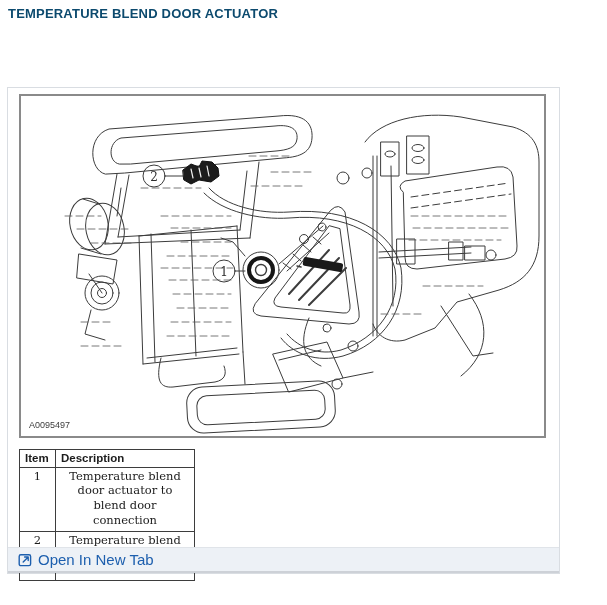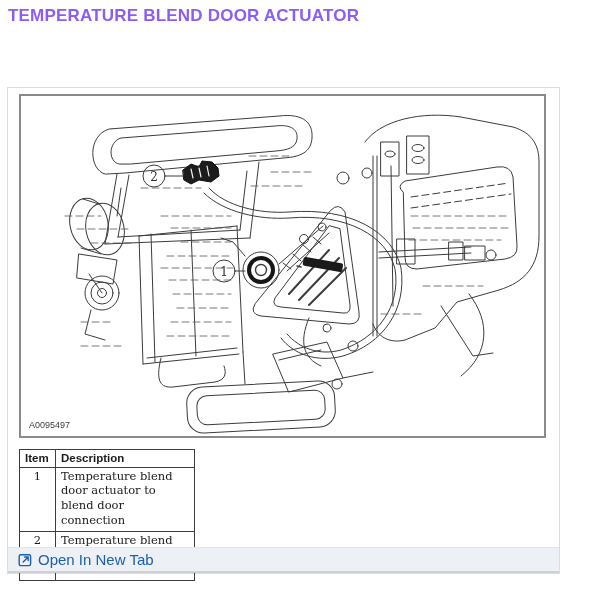--- a/index.html
+++ b/index.html
@@ -3,43 +3,43 @@
 <meta charset="utf-8">
 <style>
   html,body{margin:0;padding:0;background:#ffffff;}
   body{
     width:607px;height:605px;position:relative;overflow:hidden;
     font-family:"Liberation Sans",sans-serif;
     -webkit-font-smoothing:antialiased;
   }
   .page-title{
     position:absolute;left:8px;top:6px;
-    font-size:17px;font-weight:bold;letter-spacing:.2px;
-    color:#8b5cf6;
+    font-size:13px;font-weight:bold;letter-spacing:.2px;
+    color:#0c4a6e;
   }
   .figure-panel{
     position:absolute;left:7px;top:87px;width:553px;height:487px;
     background:#fff;border:1px solid #d9dde2;box-sizing:border-box;
   }
   .diagram-frame{
     position:absolute;left:11px;top:6px;width:527px;height:344px;
     border:2px solid #8a8a8a;box-sizing:border-box;background:#fff;
   }
   .diagram-frame svg{display:block;width:100%;height:100%;}
 
   .parts-table{
     position:absolute;left:11px;top:361px;
     border-collapse:collapse;
     font-family:"DejaVu Serif","Liberation Serif",serif;
     font-size:11.5px;color:#1c1c1c;
     width:176px;table-layout:fixed;
   }
   .parts-table th,.parts-table td{
     border:1px solid #3d3d3d;vertical-align:top;
-    padding:1px 5px 3px 5px;line-height:1.28;
+    padding:1px 5px 3px 5px;line-height:1.28;text-align:center;
   }
   .parts-table th{
     font-family:"Liberation Sans",sans-serif;
     font-size:11.5px;font-weight:bold;text-align:left;
     padding-top:1px;padding-bottom:1px;
   }
   .col-item{width:36px;}
   .parts-table td.cell-item{text-align:center;}
 
   .figure-toolbar{

